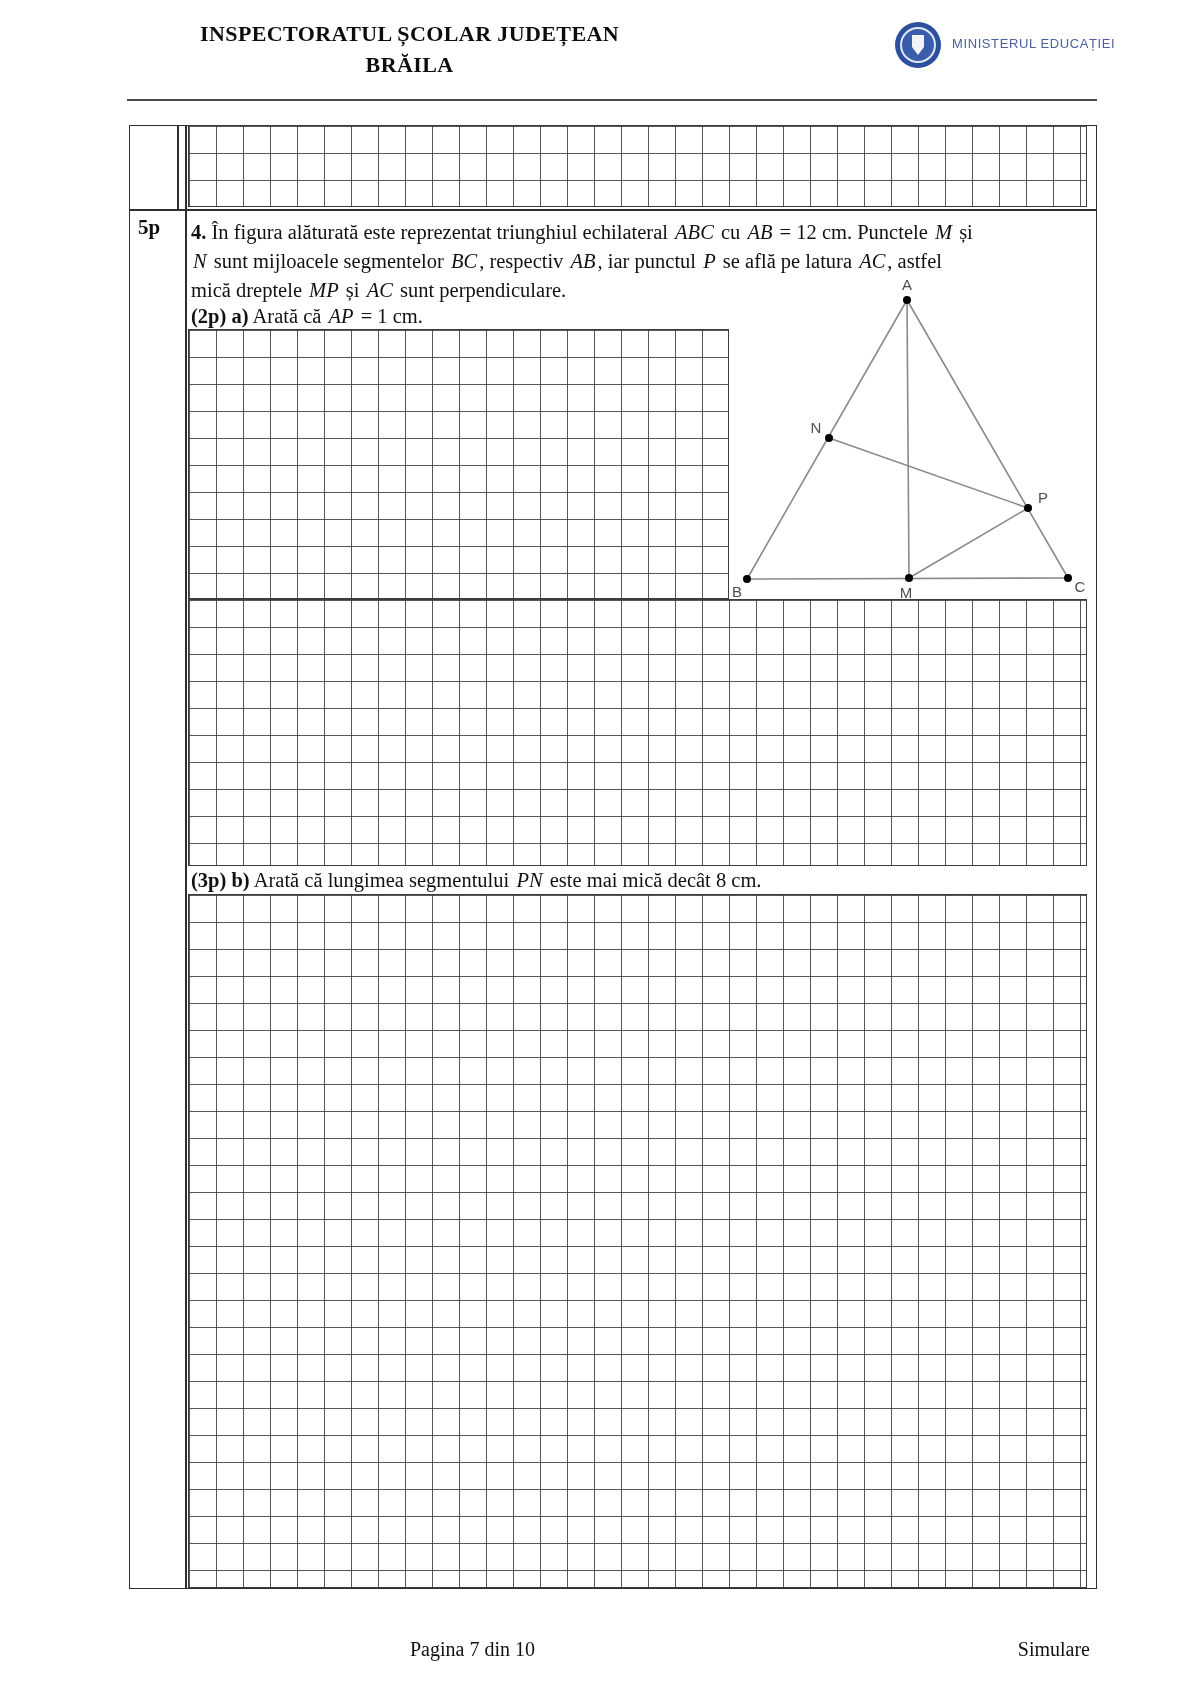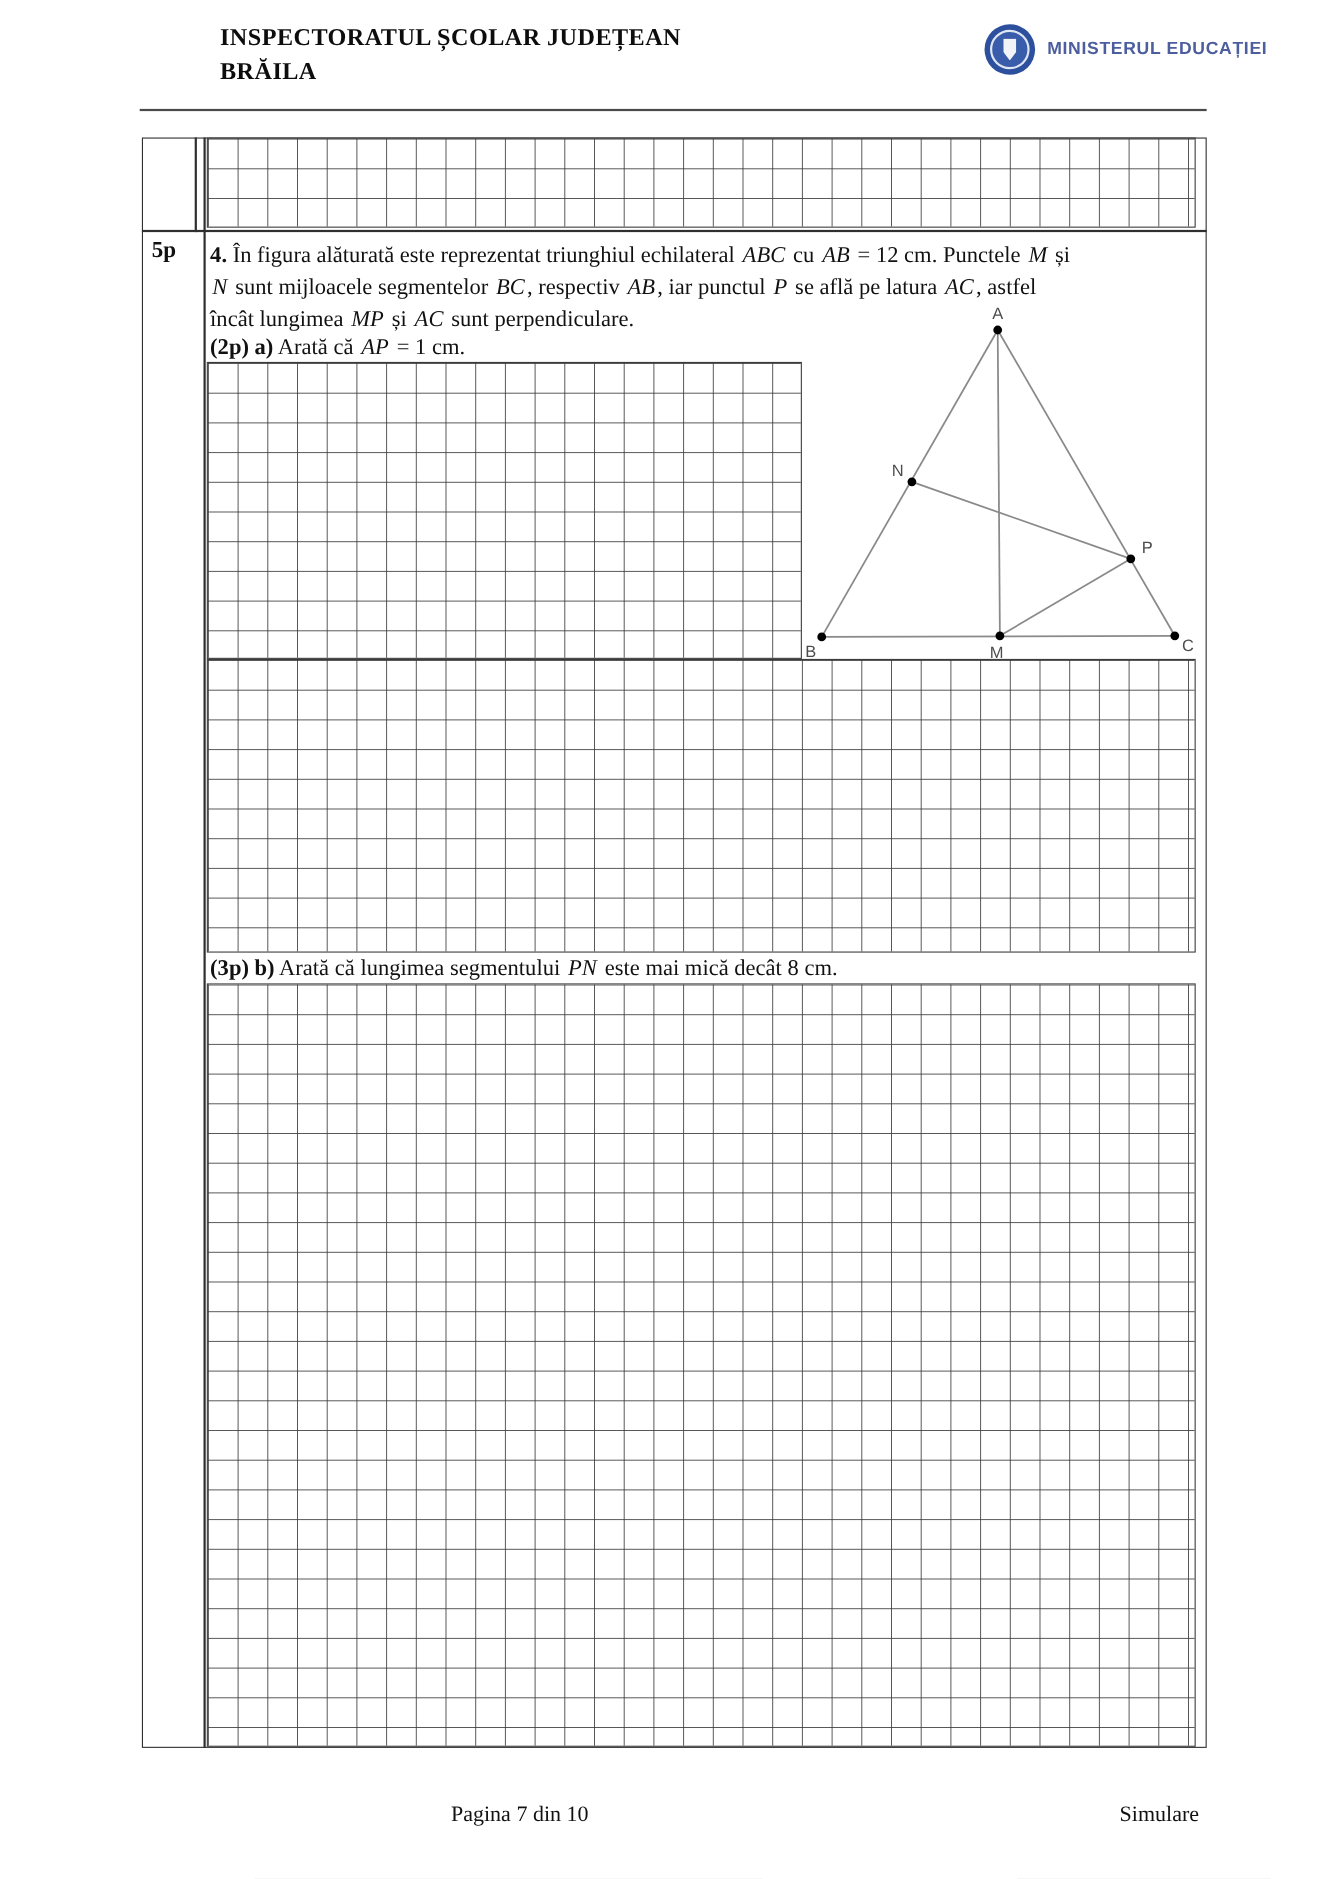--- a/index.html
+++ b/index.html
@@ -29,38 +29,38 @@
     border-top:12px solid #161616;transform:rotate(33deg);
   }
   .isj-sub{
     position:absolute;left:26px;top:52px;font-family:"Liberation Sans", sans-serif;
     font-size:7px;font-weight:bold;color:#222;letter-spacing:.5px;
   }
   .isj-flag{position:absolute;left:36px;top:60px;width:56px;height:22px;transform:rotate(-14deg);}
   .isj-flag span{display:block;height:5px;border-radius:3px;margin-bottom:1px;}
   .org-title{
     position:absolute;left:200px;top:18px;
-    font-weight:bold;font-size:22px;line-height:31px;letter-spacing:.4px;color:#0d0d0d;
+    font-weight:bold;font-size:22px;line-height:31px;letter-spacing:.4px;color:#0d0d0d;text-align:center;
   }
   .ministry{position:absolute;left:895px;top:20px;height:50px;}
   .min-emblem{
     position:absolute;left:0;top:2px;width:46px;height:46px;border-radius:50%;
     background:#2c4f9e;
   }
   .min-emblem .ring{
     position:absolute;left:5px;top:5px;width:36px;height:36px;border-radius:50%;
     border:2px solid #dfe6f4;box-sizing:border-box;background:#3a5dab;
   }
   .min-emblem .crest{
     position:absolute;left:17px;top:13px;width:12px;height:20px;background:#f2f3f7;
     clip-path:polygon(0 0,100% 0,100% 60%,50% 100%,0 60%);
   }
   .min-label{
     position:absolute;left:57px;top:16px;font-family:"Liberation Sans", sans-serif;
-    font-size:16px;font-weight:bold;color:#4d5e9e;letter-spacing:.6px;white-space:nowrap;
+    font-size:13px;font-weight:normal;color:#4d5e9e;letter-spacing:.6px;white-space:nowrap;
   }
   .header-rule{position:absolute;left:127px;top:99px;width:970px;height:2px;background:#4a4a4a;}
 
   
   .main-box{
     position:absolute;left:129px;top:125px;width:968px;height:1464px;
     border:1.6px solid #2f2f2f;box-sizing:border-box;
   }
   .vline-a{position:absolute;left:177px;top:125px;width:1.5px;height:86px;background:#2f2f2f;}
   .vline-b{position:absolute;left:185px;top:125px;width:1.5px;height:1464px;background:#2f2f2f;}
@@ -124,21 +124,21 @@
   <div class="vline-a"></div>
   <div class="vline-b"></div>
 
   <div class="grid grid-top"></div>
   <div class="hsep"></div>
 
   <div class="score">5p</div>
 
   <div class="pline" style="top:221px"><span class="seg-b">4.</span><span>  În figura alăturată este reprezentat triunghiul echilateral </span><span class="seg-i">ABC</span><span> cu </span><span class="seg-i">AB</span><span> = 12 cm. Punctele </span><span class="seg-i">M</span><span> și</span></div>
   <div class="pline" style="top:250px"><span class="seg-i">N</span><span> sunt mijloacele  segmentelor </span><span class="seg-i">BC</span><span>,  respectiv </span><span class="seg-i">AB</span><span>,  iar punctul </span><span class="seg-i">P</span><span> se află pe latura </span><span class="seg-i">AC</span><span>,  astfel</span></div>
-  <div class="pline" style="top:279px"><span>încât lungimea </span><span class="seg-i">MP</span><span> și </span><span class="seg-i">AC</span><span> sunt perpendiculare.</span></div>
+  <div class="pline" style="top:279px"><span>mică dreptele </span><span class="seg-i">MP</span><span> și </span><span class="seg-i">AC</span><span> sunt perpendiculare.</span></div>
   <div class="pline" style="top:305px"><span class="seg-b">(2p) a)</span><span> Arată că </span><span class="seg-i">AP</span><span> = 1 cm.</span></div>
 
   <div class="grid grid-left"></div>
   <div class="grid grid-mid"></div>
 
   <div class="pline" style="top:869px"><span class="seg-b">(3p) b)</span><span> Arată că lungimea segmentului </span><span class="seg-i">PN</span><span> este mai mică decât 8 cm.</span></div>
 
   <div class="grid grid-big"></div>
 
   <svg class="figure" width="372" height="360" viewBox="0 0 372 360">

